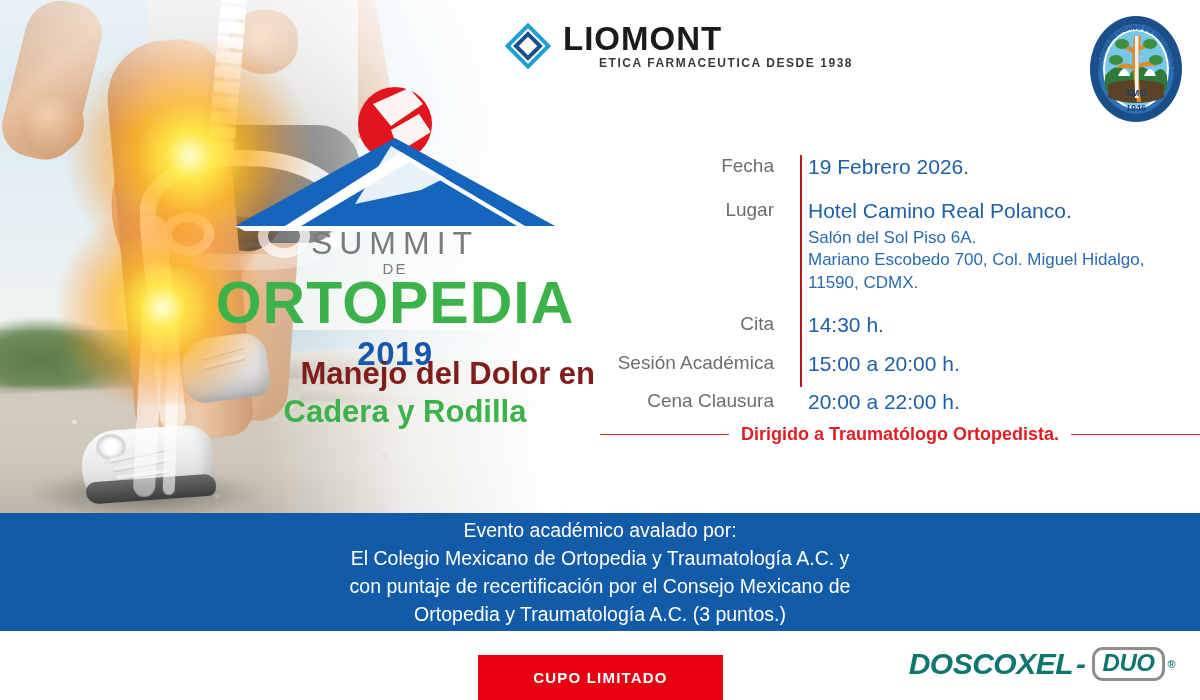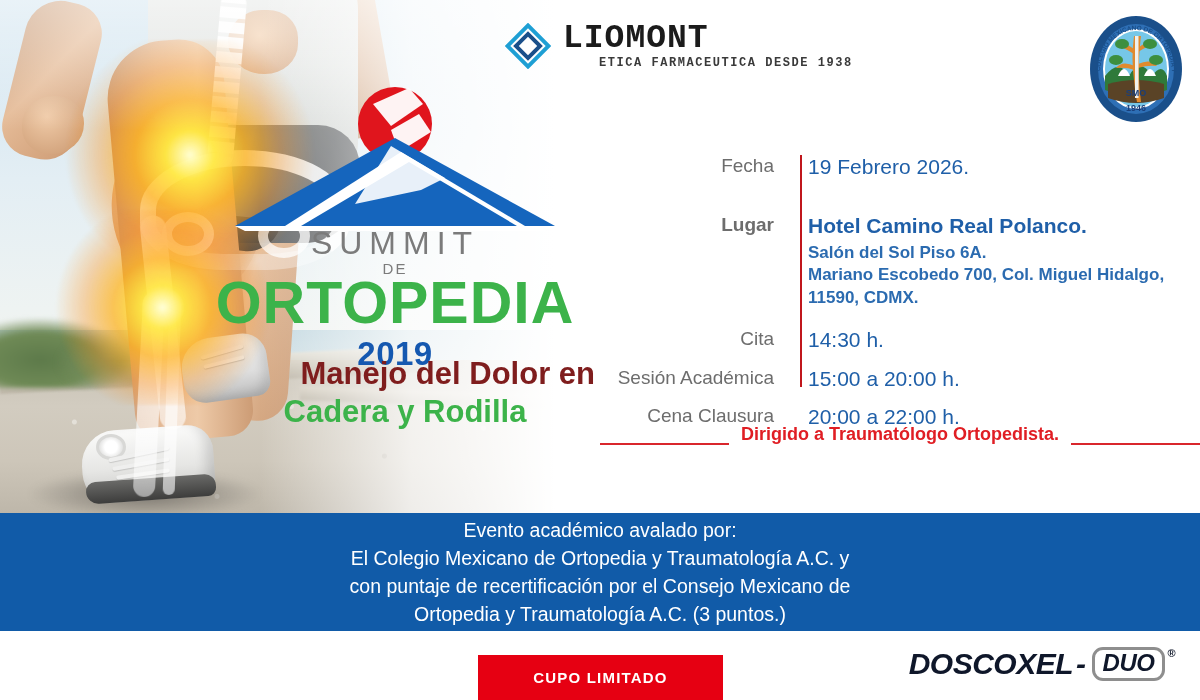--- a/index.html
+++ b/index.html
@@ -227,21 +227,21 @@
     background: linear-gradient(to right, rgba(255,255,255,0) 0%, rgba(255,255,255,.75) 42%, #fff 82%);
   }
   .photo-fade-t {
     position: absolute; left: 0; top: 0; width: 100%; height: 130px;
     background: linear-gradient(to bottom, rgba(255,255,255,.55), rgba(255,255,255,0));
   }
 
   
   .liomont { position: absolute; left: 505px; top: 22px; display: flex; align-items: center; gap: 12px; }
   .liomont-mark { width: 46px; height: 46px; position: relative; }
-  .liomont-word { line-height: 1; font-family: Liberation Mono, monospace; }
+  .liomont-word { line-height: 1; }
   .liomont-name {
     font-size: 33px; font-weight: 700; color: #1b1b1b; letter-spacing: 1px;
   }
   .liomont-tag {
     font-size: 12px; font-weight: 700; color: #3a3a3a; letter-spacing: 1.55px; margin-top: 2px; margin-left: 36px;
   }
 
   
   .seal { position: absolute; left: 1088px; top: 14px; width: 96px; height: 110px; }
 
@@ -283,21 +283,21 @@
   }
   .dval-main { font-size: 21px; color: #1f5fa8; }
   .dval-sub { font-size: 17px; color: #2b6bb0; line-height: 1.32; }
   .ddiv {
     position: absolute; left: 800px; top: 155px; width: 1.6px; height: 232px;
     background: #c0161c;
   }
 
   .dirigido {
     position: absolute; left: 600px; top: 424px; width: 600px;
-    display: flex; align-items: flex-end; gap: 12px;
+    display: flex; align-items: center; gap: 12px;
   }
   .dline { flex: 1; height: 1.6px; background: #d9262c; }
   .dline.short { max-width: 140px; }
   .dirigido-text {
     font-size: 18px; font-weight: 700; color: #e01e24; white-space: nowrap;
   }
 
   
   .banner {
     position: absolute; left: 0; top: 513px; width: 1200px; height: 118px;
@@ -315,22 +315,22 @@
   }
   .supradol .reg { font-size: 11px; vertical-align: super; font-style: normal; }
   .cta {
     position: absolute; left: 478px; top: 655px; width: 245px; height: 45px;
     background: #e60012; display: flex; align-items: center; justify-content: center;
     color: #fff; font-size: 15px; font-weight: 700; letter-spacing: 1.2px;
     border: none; cursor: pointer;
   }
   .doscoxel {
     position: absolute; right: 25px; top: 16px;
-    display: flex; align-items: flex-start;
-    font-size: 30px; font-weight: 700; font-style: italic; color: #0f172a;
+    display: flex; align-items: center;
+    font-size: 30px; font-weight: 700; font-style: italic; color: #0f766e;
     letter-spacing: -.5px;
   }
   .duo-box {
     border: 3px solid #8e8e8e; border-radius: 11px; padding: 0 8px 1px 8px;
     margin-left: 3px; font-size: 24px; line-height: 1.12;
   }
   .doscoxel .reg { font-size: 11px; vertical-align: super; font-style: normal; margin-left: 2px; }
 </style>
 </head>
 <body>
@@ -451,21 +451,21 @@
   <div class="title-l2">Cadera y Rodilla</div>
 
   <div class="ddiv"></div>
   <div class="details">
 
     <div class="drow">
       <div class="dlabel">Fecha</div>
       <div class="dval dval-main">19 Febrero 2026.</div>
     </div>
 
-    <div class="drow" style="margin-top:29px;font-weight:bold;">
+    <div class="drow" style="margin-top:14px;">
       <div class="dlabel">Lugar</div>
       <div class="dval">
         <div class="dval-main">Hotel Camino Real Polanco.</div>
         <div class="dval-sub">Salón del Sol Piso 6A.</div>
         <div class="dval-sub">Mariano Escobedo 700, Col. Miguel Hidalgo,</div>
         <div class="dval-sub">11590, CDMX.</div>
       </div>
     </div>
 
     <div class="drow" style="margin-top:16px;">

